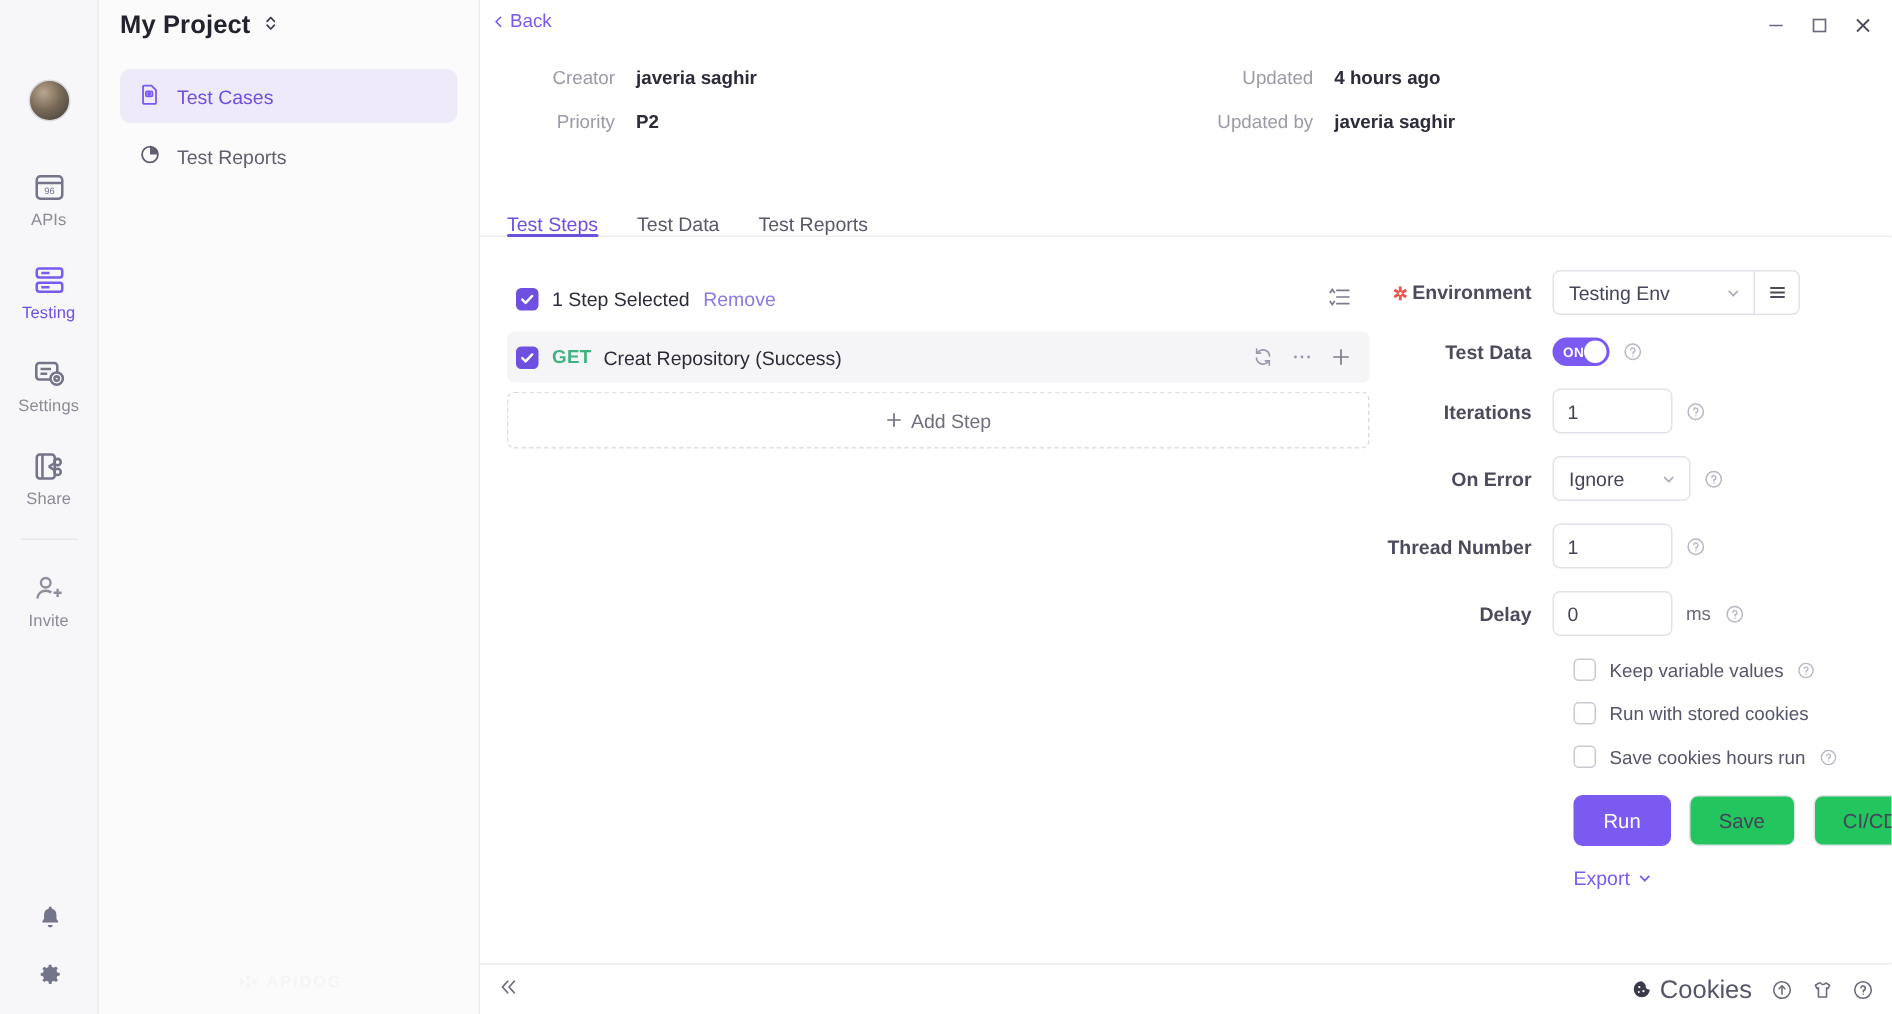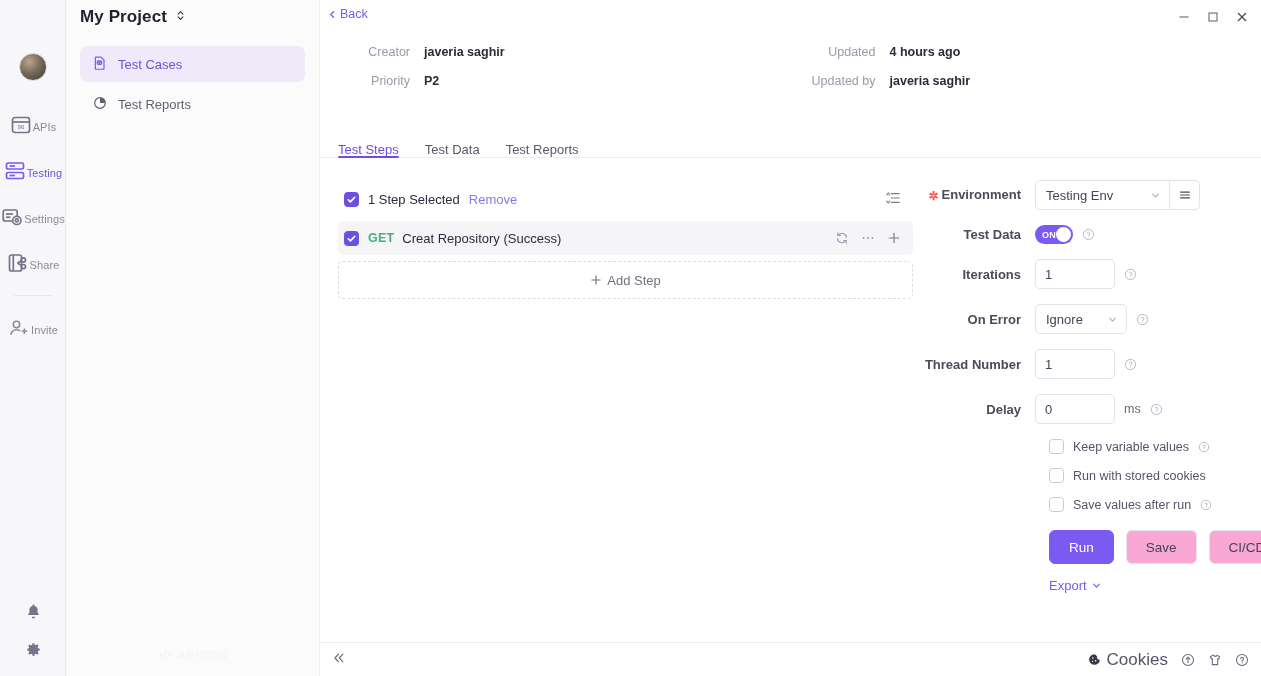--- a/index.html
+++ b/index.html
@@ -22,21 +22,21 @@
     flex: 0 0 66px;
     position: relative;
   }
   .avatar {
     width: 28px; height: 28px; border-radius: 50%;
     margin-top: 53px;
     background: radial-gradient(circle at 35% 30%, #b9a68d 0%, #7a6b58 45%, #3c3a38 100%);
     border: 1px solid #d9d9de;
   }
   .rail-item {
-    width: 66px; display: flex; flex-direction: row;
+    width: 66px; display: flex; flex-direction: column;
     align-items: center; justify-content: center;
     cursor: pointer; user-select: none;
   }
   .rail-item .ico { width: 24px; height: 24px; display: block; }
   .rail-label {
     font-size: 11px; color: #8b8b98; margin-top: 4px; line-height: 12px;
     letter-spacing: .1px;
   }
   .rail-item.active .rail-label { color: #6f4fe0; }
   #rail-apis { margin-top: 32px; }
@@ -192,21 +192,21 @@
   .toggle .on-txt { font-size: 9px; color: #fff; font-weight: bold; margin-left: 5px; letter-spacing: .3px; }
   .help { margin-left: 9px; display: inline-flex; cursor: pointer; }
   .unit { margin-left: 9px; font-size: 12.5px; color: #6a6a7c; }
 
   .cb-row { display: flex; align-items: center; margin-bottom: 14px; padding-left: 136px; }
   .cb-label { margin-left: 9px; font-size: 12.5px; color: #55556a; }
   .btn-row { display: flex; align-items: center; gap: 12px; padding-left: 136px; margin-top: 18px; }
   .btn {
     height: 34px; padding: 0 19px; border-radius: 6px; font-size: 13.5px;
     display: inline-flex; align-items: center; justify-content: center; cursor: pointer;
-    border: 1px solid #e2e2e9; background: #f9a8d4; color: #44445a;
+    border: 1px solid #e2e2e9; background: #22c55e; color: #44445a;
     font-family: "Liberation Sans", sans-serif;
   }
   .btn.primary { background: #7a5af0; border-color: #7a5af0; color: #fff; font-weight: normal; }
   .export-row { display: flex; align-items: center; padding-left: 136px; margin-top: 14px; gap: 4px; }
   .export-link { font-size: 13px; color: #7a5af0; cursor: pointer; }
 
   
   .statusbar {
     height: 34px; flex: 0 0 34px; border-top: 1px solid #ececf0;
     display: flex; align-items: center; padding: 0 14px 0 12px;
@@ -583,21 +583,21 @@
           </span>
         </div>
 
         <div class="cb-row">
           <span class="chk"></span>
           <span class="cb-label">Run with stored cookies</span>
         </div>
 
         <div class="cb-row">
           <span class="chk"></span>
-          <span class="cb-label">Save values after run</span>
+          <span class="cb-label">Save cookies hours run</span>
           <span class="help">
             <svg viewBox="0 0 16 16" width="12" height="12" fill="none" stroke="#b6b6c4" stroke-width="1.2">
                 <circle cx="8" cy="8" r="6.3"></circle>
                 <path d="M6.4 6.3a1.7 1.7 0 1 1 1.9 2.1v1" stroke-linecap="round"></path>
                 <circle cx="8.1" cy="11.3" r=".6" fill="#b6b6c4" stroke="none"></circle>
               </svg>
           </span>
         </div>
 
         <div class="btn-row">

